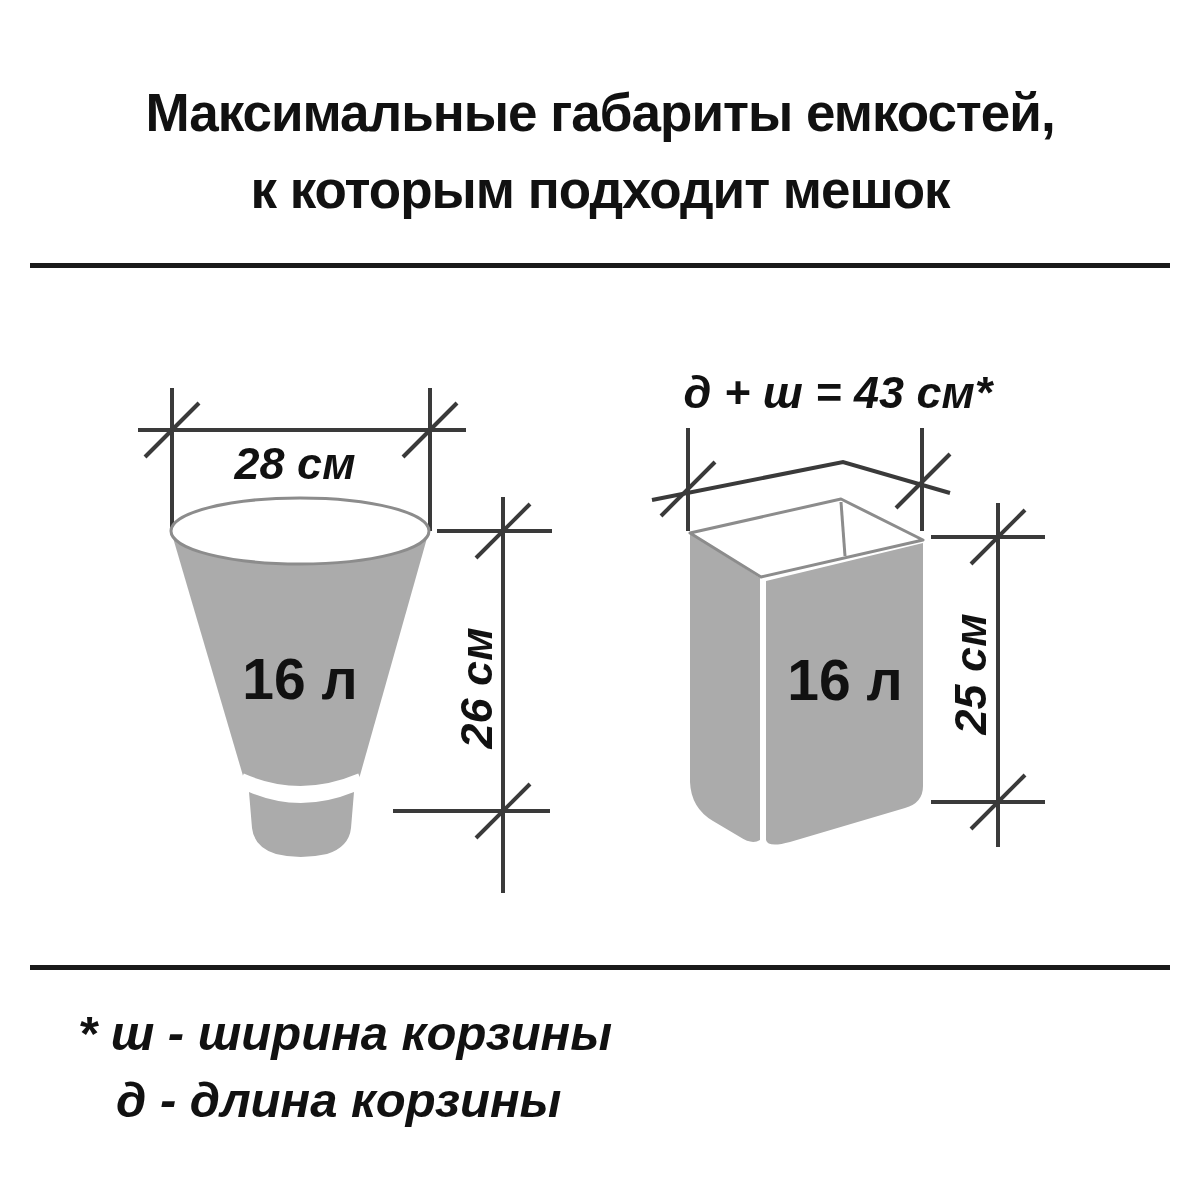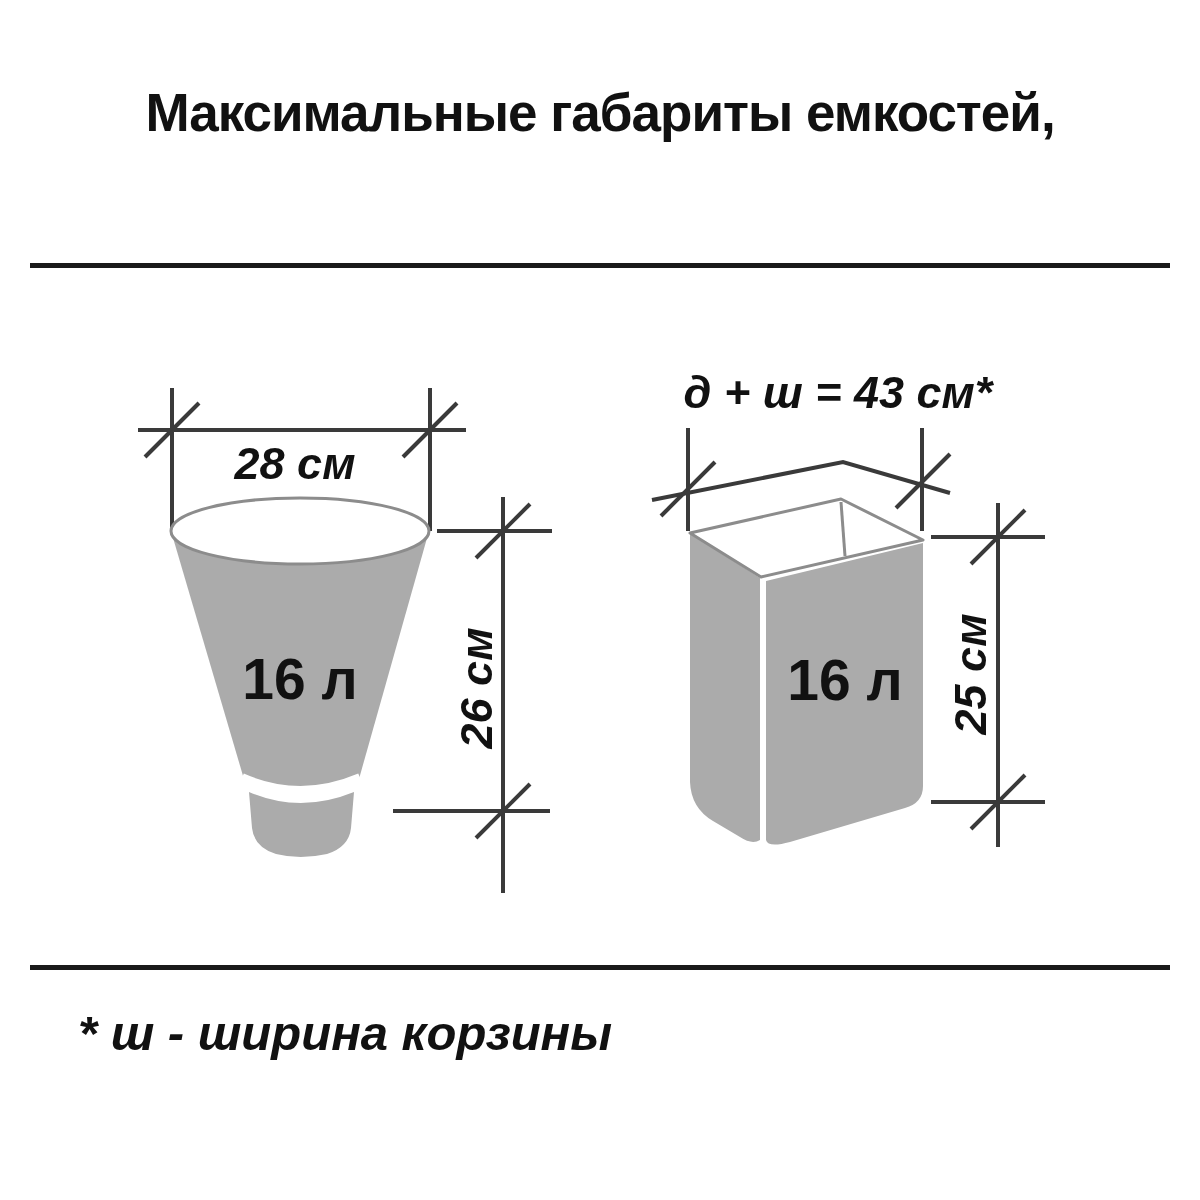--- a/index.html
+++ b/index.html
@@ -51,20 +51,21 @@
   }
   .footnote .fn-line2{margin-left:38px;}
 </style>
 </head>
 <body>
 
 <div class="canvas">
 
   <div class="title">
     <div>Максимальные габариты емкостей,</div>
+    <div>к которым подходит мешок</div>
   </div>
 
   <div class="rule rule-top"></div>
 
   <svg class="diagram-svg" viewBox="0 0 1200 1200">
 
     <g>
 
       <line class="dimline" x1="172" y1="388" x2="172" y2="531"></line>
       <line class="dimline" x1="430" y1="388" x2="430" y2="531"></line>
@@ -110,15 +111,16 @@
       <text class="dim-label" x="838" y="408" text-anchor="middle">д + ш = 43 см*</text>
       <text class="volume-label" x="845" y="700" text-anchor="middle">16 л</text>
       <text class="dim-label" transform="translate(986 674) rotate(-90)" text-anchor="middle">25 см</text>
     </g>
   </svg>
 
   <div class="rule rule-bottom"></div>
 
   <div class="footnote">
     <div class="fn-line1">* ш - ширина корзины</div>
+    <div class="fn-line2">д - длина корзины</div>
   </div>
 
 </div>
 
 </body></html>

